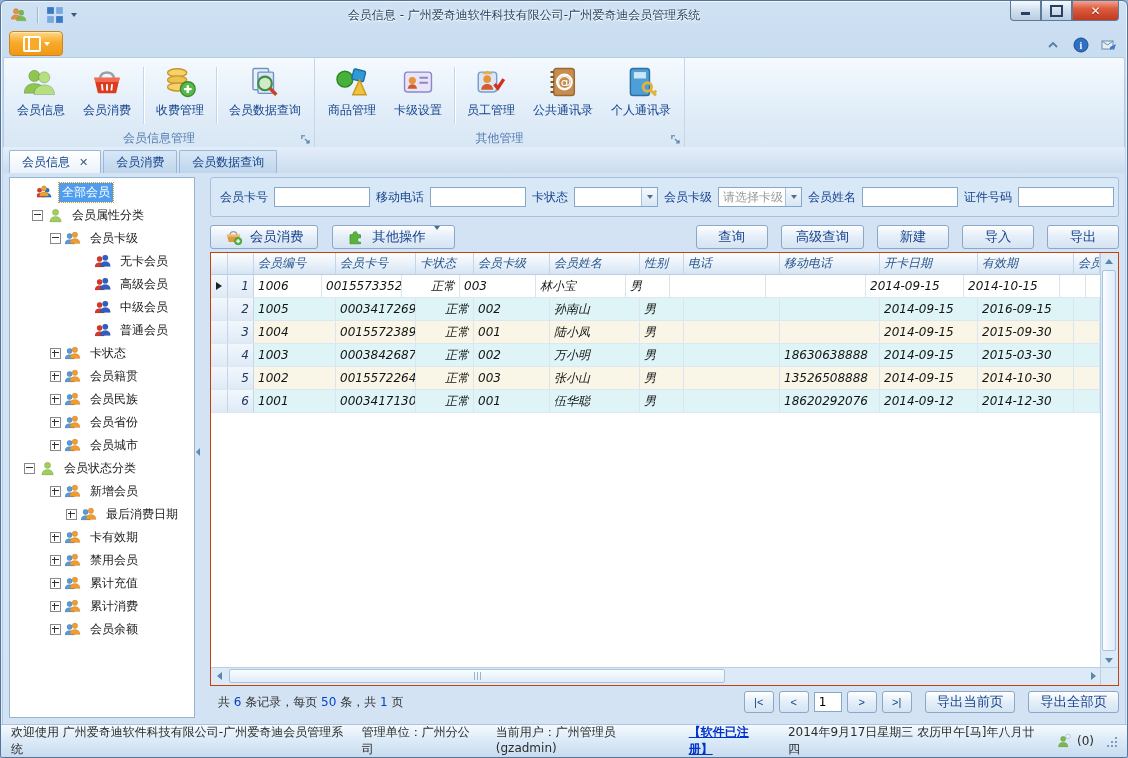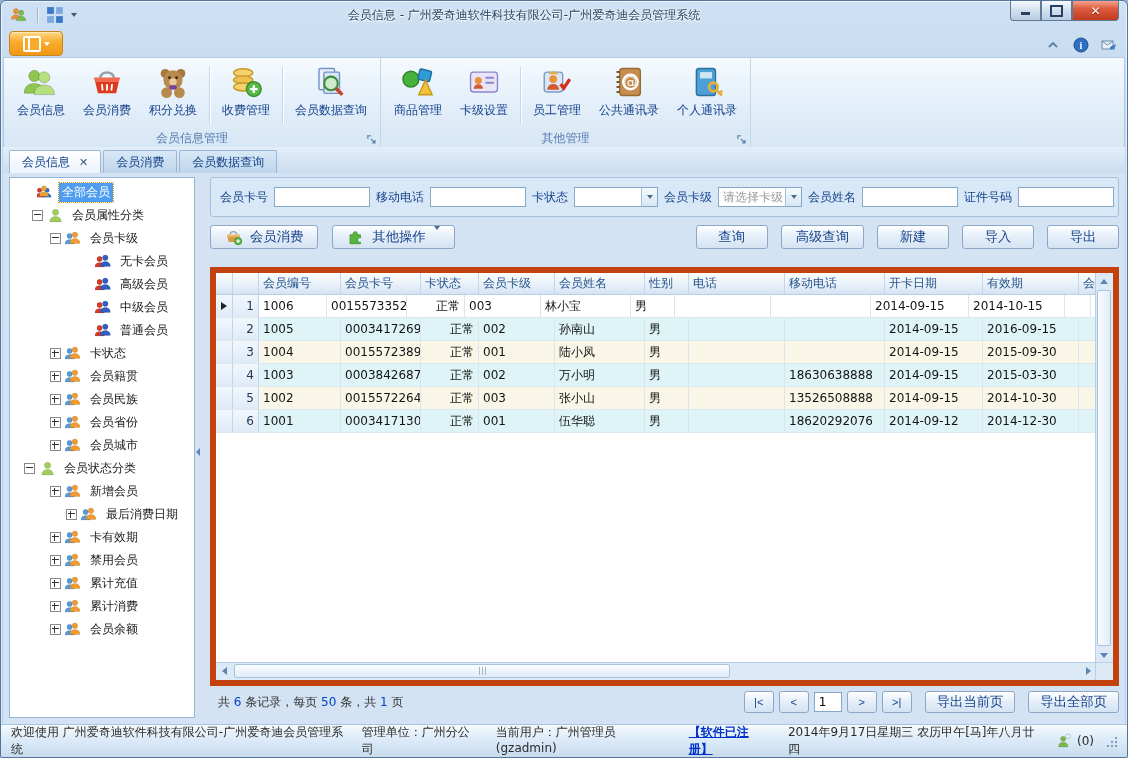--- a/index.html
+++ b/index.html
@@ -88,21 +88,21 @@
   .btn{height:24px;border:1px solid #8ca8c6;border-radius:3px;color:#15428b;display:flex;align-items:center;justify-content:center;
        background:linear-gradient(#ffffff,#e6eff9 45%,#d4e3f3);box-shadow:inset 0 1px 0 #fff;padding:0 14px;white-space:nowrap;box-sizing:border-box;}
   .btn .bicon{width:18px;height:18px;margin-right:7px;}
   .btn .bicon svg{width:100%;height:100%;}
   .btn .caret{margin-left:8px;}
   #ab-spacer{flex:1;}
   #ab-right{display:flex;gap:13px;}
   #ab-right .btn{min-width:72px;}
 
   
-  #grid{flex:1;margin-top:17px;position:relative;border:6px solid #c2410c;background:#fff;overflow:hidden;}
+  #grid{flex:1;margin-top:2px;position:relative;border:1px solid #c2410c;background:#fff;overflow:hidden;font-style:italic;}
   #gscroll{position:absolute;left:0;top:0;right:17px;bottom:17px;overflow:hidden;}
   .g-head{display:flex;height:21px;background:linear-gradient(#fdfeff,#e6eff9 60%,#d5e4f3);border-bottom:1px solid #b9cfe4;}
   .g-hcell{flex:none;border-right:1px solid #c3d5e8;display:flex;align-items:center;padding:0 4px;color:#24548a;overflow:hidden;white-space:nowrap;box-sizing:border-box;}
   .g-row{display:flex;height:22px;border-bottom:1px solid #dde7f0;background:#fff;}
   .g-row.t-cyan{background:#def4f6;}
   .g-row.t-cream{background:#f9f6e7;}
   .g-cell{flex:none;border-right:1px solid #dbe5ef;display:flex;align-items:center;padding:0 4px;color:#141414;overflow:hidden;white-space:nowrap;box-sizing:border-box;}
   .g-cell.right{justify-content:flex-end;}
   .g-cell.rowhdr{background:linear-gradient(#f2f7fd,#dfeaf6);border-right:1px solid #c3d5e8;justify-content:flex-end;color:#203a5c;}
   .g-cell.ind{background:linear-gradient(#f2f7fd,#dfeaf6);border-right:1px solid #c3d5e8;justify-content:center;padding:0;}
@@ -225,34 +225,20 @@
                 <path d="M3 9h18l-2.6 11H5.6z" fill="#dd3a20"></path>
                 <path d="M3 9h18l-.7 3H3.7z" fill="#f26a4f"></path>
                 <g stroke="#fff" stroke-width="1.3">
                   <path d="M8.4 13.5l.5 4.5"></path>
                   <path d="M12 13.5v4.5"></path>
                   <path d="M15.6 13.5l-.5 4.5"></path>
                 </g>
               </svg></span>
             <span class="rb-label">会员消费</span>
           </div>
-          <div class="rb-btn">
-            <span class="rb-icon"><svg viewBox="0 0 24 24">
-                <circle cx="6.5" cy="6" r="3.2" fill="#a9763f"></circle>
-                <circle cx="17.5" cy="6" r="3.2" fill="#a9763f"></circle>
-                <circle cx="12" cy="10.5" r="6.8" fill="#b98a4e"></circle>
-                <circle cx="9.5" cy="9" r="1" fill="#3a2a17"></circle>
-                <circle cx="14.5" cy="9" r="1" fill="#3a2a17"></circle>
-                <circle cx="12" cy="12" r="2.6" fill="#e7c89a"></circle>
-                <circle cx="7.5" cy="19.5" r="3.8" fill="#b98a4e"></circle>
-                <circle cx="16.5" cy="19.5" r="3.8" fill="#b98a4e"></circle>
-                <rect x="9.3" y="14.3" width="5.4" height="3" rx="1.5" fill="#7c3fa0"></rect>
-              </svg></span>
-            <span class="rb-label">积分兑换</span>
-          </div>
           <span class="rb-sep"></span>
           <div class="rb-btn">
             <span class="rb-icon"><svg viewBox="0 0 24 24">
                 <ellipse cx="10" cy="5.5" rx="6.8" ry="2.8" fill="#f4d36b" stroke="#c9972c"></ellipse>
                 <ellipse cx="10" cy="10.5" rx="6.8" ry="2.8" fill="#eec24f" stroke="#c9972c"></ellipse>
                 <ellipse cx="10" cy="15.5" rx="6.8" ry="2.8" fill="#f4d36b" stroke="#c9972c"></ellipse>
                 <circle cx="17.5" cy="17" r="5.2" fill="#57b947" stroke="#3b8e2f"></circle>
                 <path d="M17.5 14.3v5.4M14.8 17h5.4" stroke="#fff" stroke-width="1.7"></path>
               </svg></span>
             <span class="rb-label">收费管理</span>
@@ -533,21 +519,21 @@
                   <circle cx="12" cy="7.5" r="4.4" fill="#5b9bd5" stroke="rgba(0,0,0,.25)" stroke-width=".6"></circle>
                   <path d="M4 21c0-5.2 3.6-7.6 8-7.6s8 2.4 8 7.6z" fill="#5b9bd5" stroke="rgba(0,0,0,.25)" stroke-width=".6"></path>
                 </g>
                 <g transform="translate(3,0) scale(0.85)">
                   <circle cx="12" cy="7.5" r="4.4" fill="#f29b2e" stroke="rgba(0,0,0,.25)" stroke-width=".6"></circle>
                   <path d="M4 21c0-5.2 3.6-7.6 8-7.6s8 2.4 8 7.6z" fill="#f29b2e" stroke="rgba(0,0,0,.25)" stroke-width=".6"></path>
                 </g>
               </svg></span>
             <span class="tlabel">新增会员</span>
           </div>
-          <div class="titem" style="padding-left: 56px;">
+          <div class="titem" style="padding-left: 30px; margin-left: 26px;">
             <span class="exp plus"></span>
             <span class="ticon"><svg viewBox="0 0 24 24">
                 <g transform="translate(-3.5,2) scale(0.8)">
                   <circle cx="12" cy="7.5" r="4.4" fill="#5b9bd5" stroke="rgba(0,0,0,.25)" stroke-width=".6"></circle>
                   <path d="M4 21c0-5.2 3.6-7.6 8-7.6s8 2.4 8 7.6z" fill="#5b9bd5" stroke="rgba(0,0,0,.25)" stroke-width=".6"></path>
                 </g>
                 <g transform="translate(3,0) scale(0.85)">
                   <circle cx="12" cy="7.5" r="4.4" fill="#f29b2e" stroke="rgba(0,0,0,.25)" stroke-width=".6"></circle>
                   <path d="M4 21c0-5.2 3.6-7.6 8-7.6s8 2.4 8 7.6z" fill="#f29b2e" stroke="rgba(0,0,0,.25)" stroke-width=".6"></path>
                 </g>

